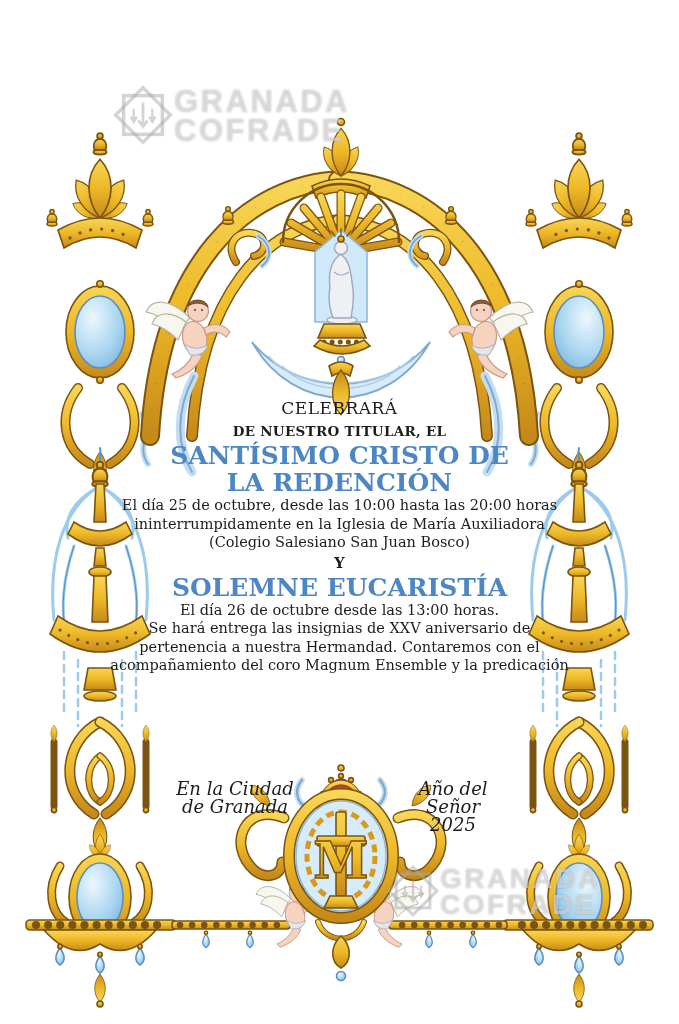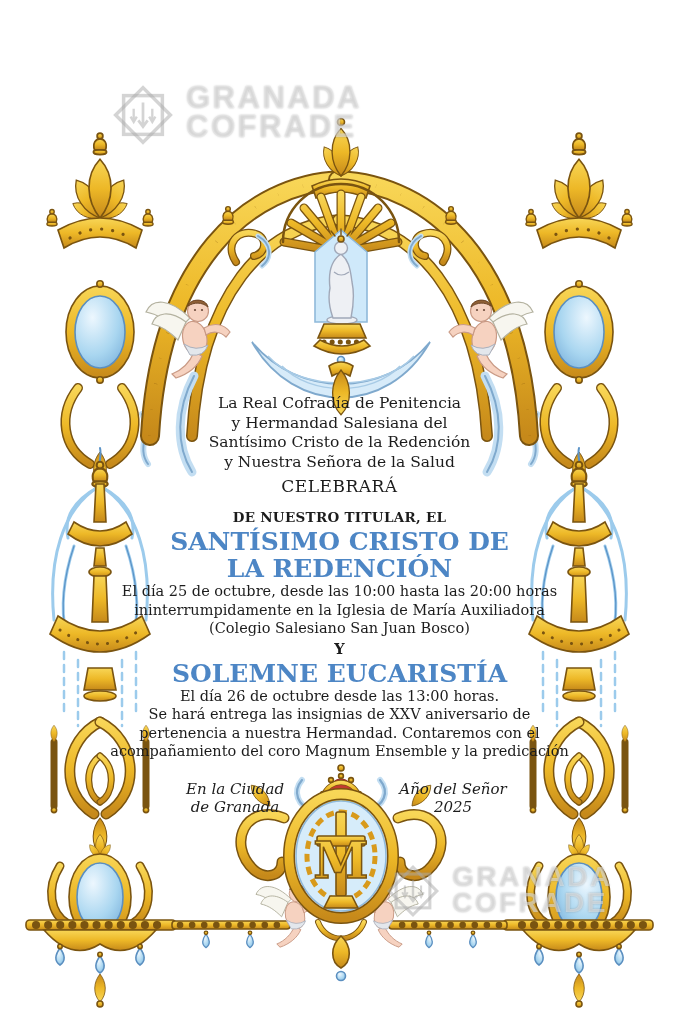--- a/index.html
+++ b/index.html
@@ -25,36 +25,36 @@
 
   
   .text-block{
     position:absolute;z-index:2;top:394px;left:50%;transform:translateX(-50%);
     width:460px;text-align:center;color:#1c1c1c;
   }
   .intro div{font-size:15.5px;line-height:19.5px;white-space:nowrap;}
   .announce{font-size:17px;font-weight:normal;letter-spacing:.5px;margin-top:4px;}
   .h-blue{color:#4d86c5;font-weight:bold;}
   .h1{font-size:23px;letter-spacing:.5px;margin-top:3px;}
-  .subtitle{font-size:13.5px;font-weight:bold;margin-top:13px;letter-spacing:.3px;}
+  .subtitle{font-size:13.5px;font-weight:bold;margin-top:5px;letter-spacing:.3px;}
   .h2{font-size:25px;line-height:27px;margin-top:3px;}
   .h2.wrap{width:370px;margin-left:auto;margin-right:auto;}
   .details{margin-top:0;}
   .details div{font-size:14.5px;line-height:18.5px;white-space:nowrap;}
   .yconj{font-size:14.5px;font-weight:bold;margin-top:2px;}
   .corner-note{
-    position:absolute;z-index:2;font-style:italic;font-size:15px;line-height:18px;
+    position:absolute;z-index:2;font-style:italic;font-size:18px;line-height:18px;
     text-align:center;color:#1c1c1c;
   }
   .place-note{left:168px;top:780px;width:134px;}
   .year-note{left:396px;top:780px;width:114px;}
 
   
   .wm{
-    position:absolute;z-index:4;display:flex;align-items:flex-start;gap:12px;
+    position:absolute;z-index:4;display:flex;align-items:flex-end;
     pointer-events:none;
     color:rgba(255,255,255,.5);
   }
   .wm-text{
     font-family:"Liberation Sans","DejaVu Sans",sans-serif;font-weight:800;
     letter-spacing:2.5px;line-height:.93;
     color:rgba(255,255,255,.42);
     text-shadow:0 0 2px rgba(125,125,125,.55);
   }
   .wm-top{left:112px;top:84px;}
@@ -328,26 +328,20 @@
     <path d="M-12 -8 V8 M-16 2 L-12 9 L-8 2" stroke="currentColor" stroke-width="3" fill="none"></path>
     <path d="M12 -8 V8 M8 2 L12 9 L16 2" stroke="currentColor" stroke-width="3" fill="none"></path>
   </svg>
   <div class="wm-text">
     <div>GRANADA</div>
     <div>COFRADE</div>
   </div>
 </div>
 
 <main class="text-block">
-  <div class="intro">
-    <div>La Real Cofradía de Penitencia</div>
-    <div>y Hermandad Salesiana del</div>
-    <div>Santísimo Cristo de la Redención</div>
-    <div>y Nuestra Señora de la Salud</div>
-  </div>
   <div class="announce">CELEBRARÁ</div>
   <div class="subtitle">DE NUESTRO TITULAR, EL</div>
   <div class="h-blue h2 wrap">SANTÍSIMO CRISTO DE LA REDENCIÓN</div>
   <div class="details">
     <div>El día 25 de octubre, desde las 10:00 hasta las 20:00 horas</div>
     <div>ininterrumpidamente en la Iglesia de María Auxiliadora</div>
     <div>(Colegio Salesiano San Juan Bosco)</div>
   </div>
   <div class="yconj">Y</div>
   <div class="h-blue h2">SOLEMNE EUCARISTÍA</div>

